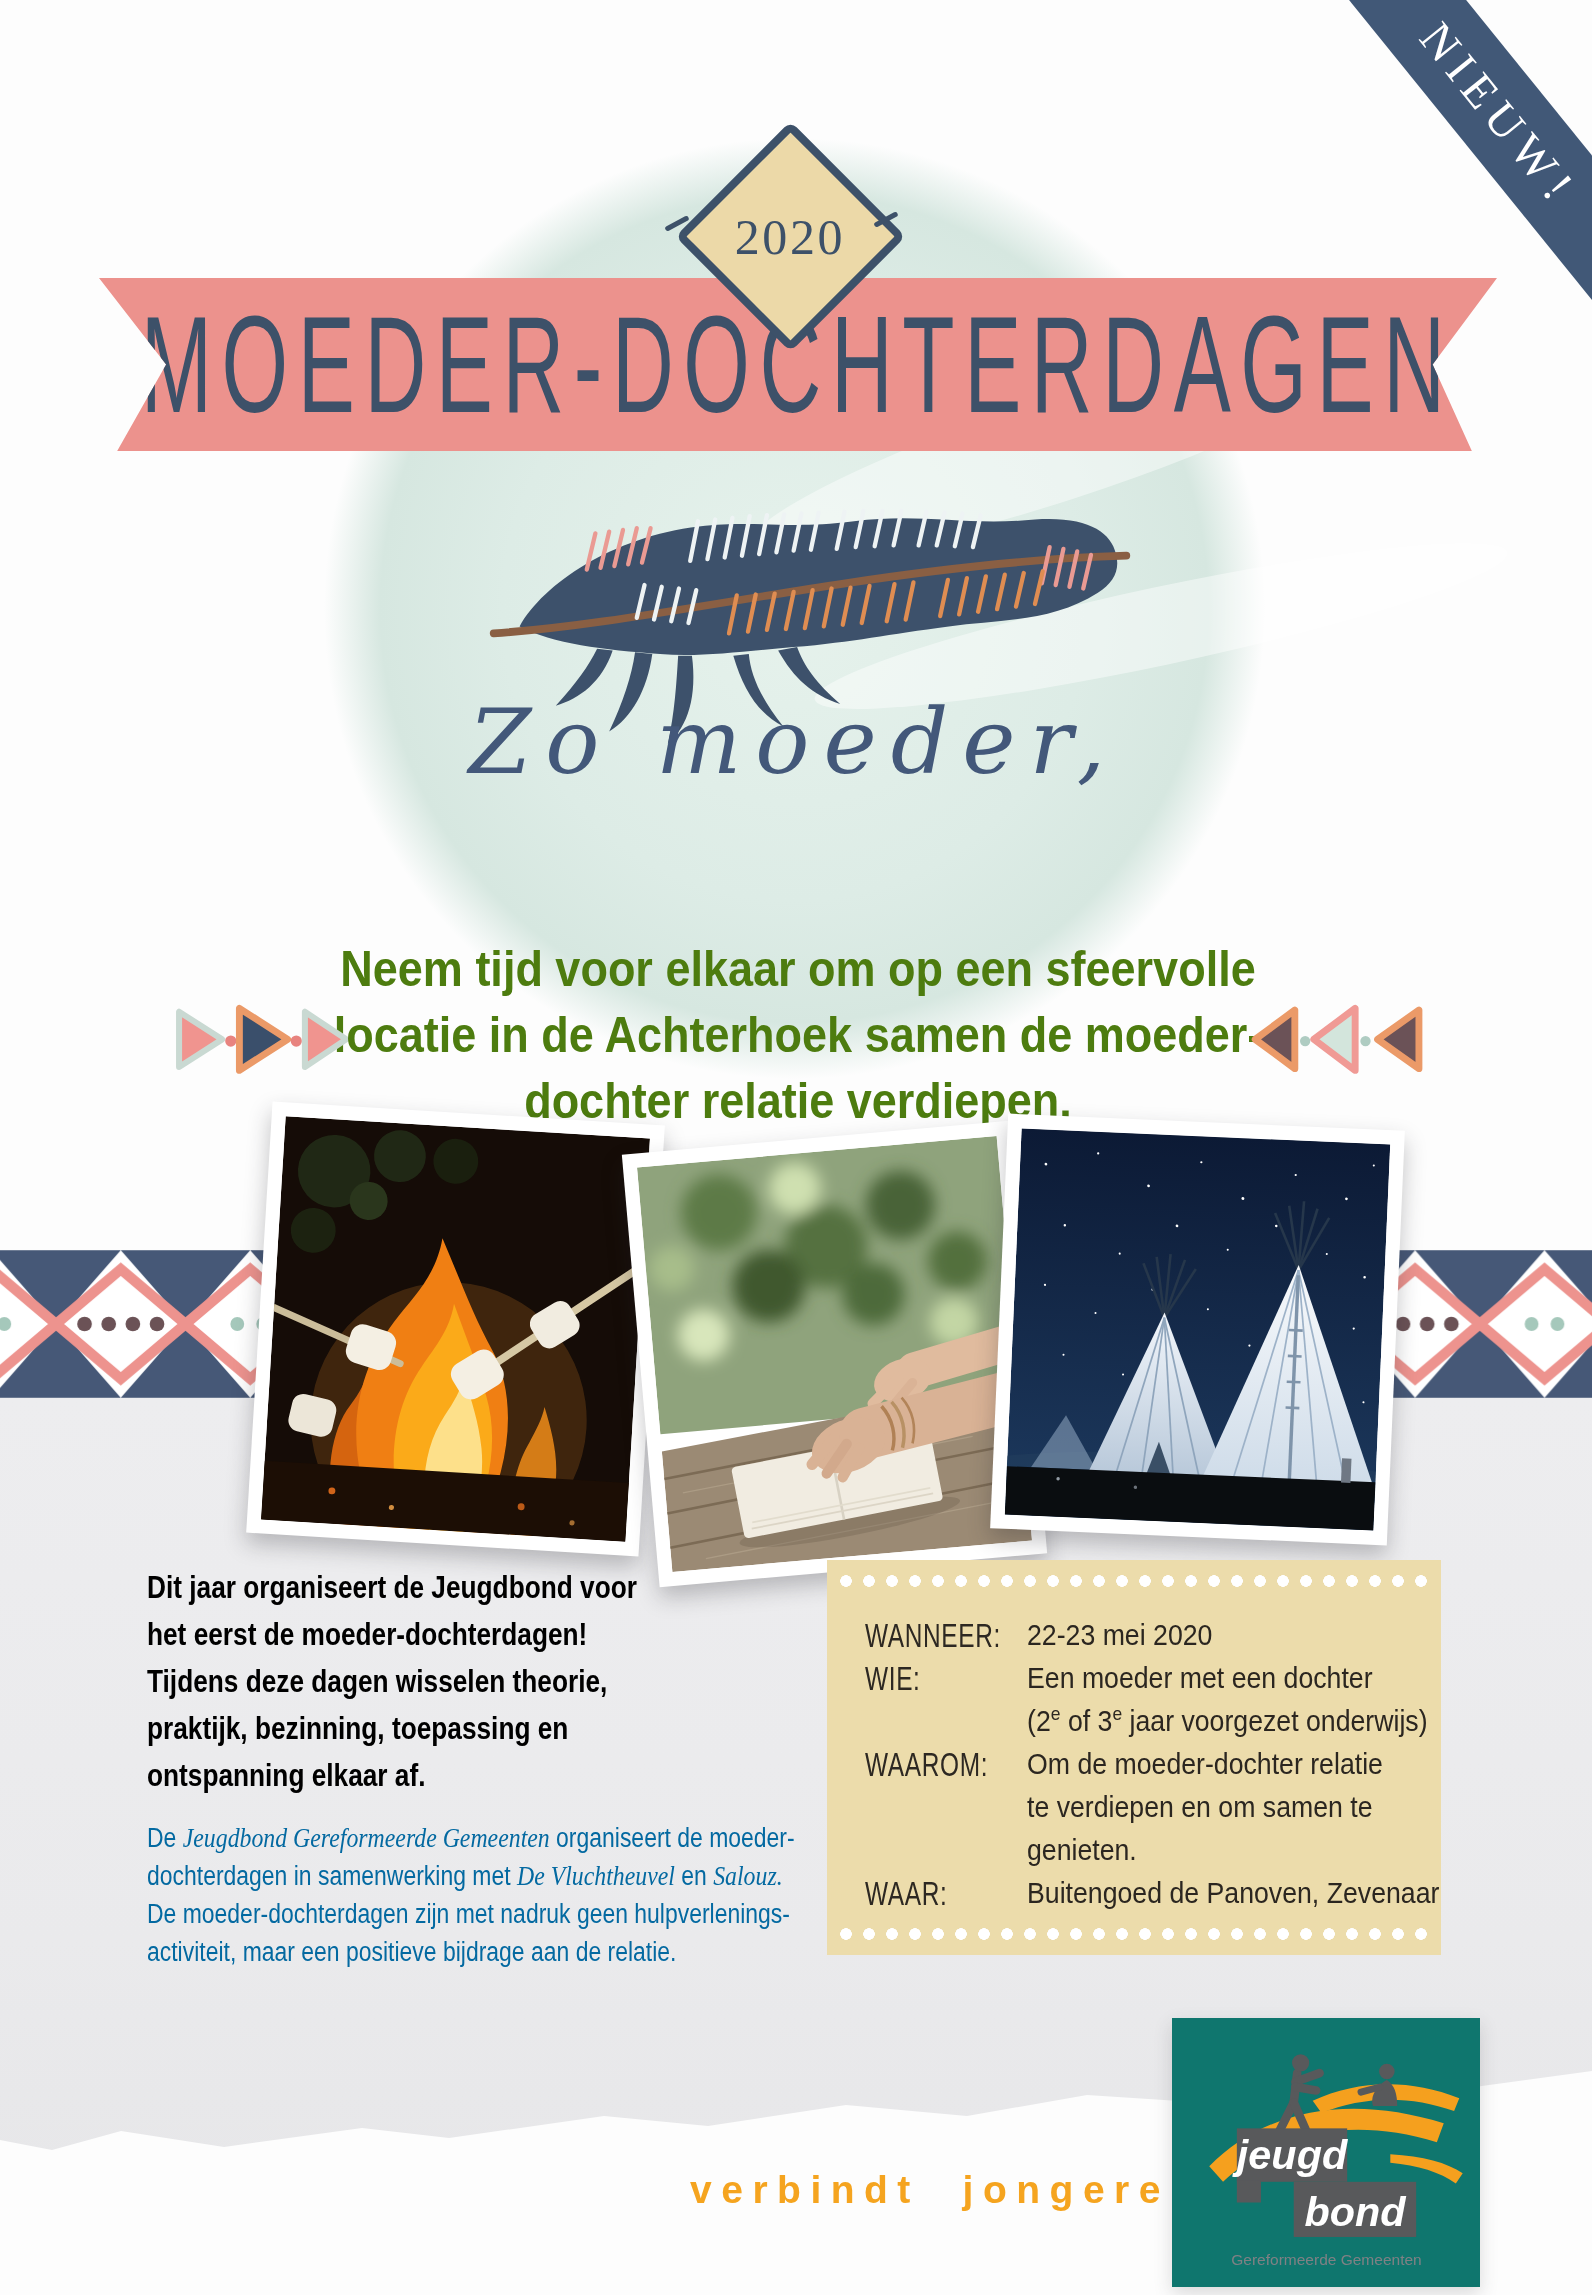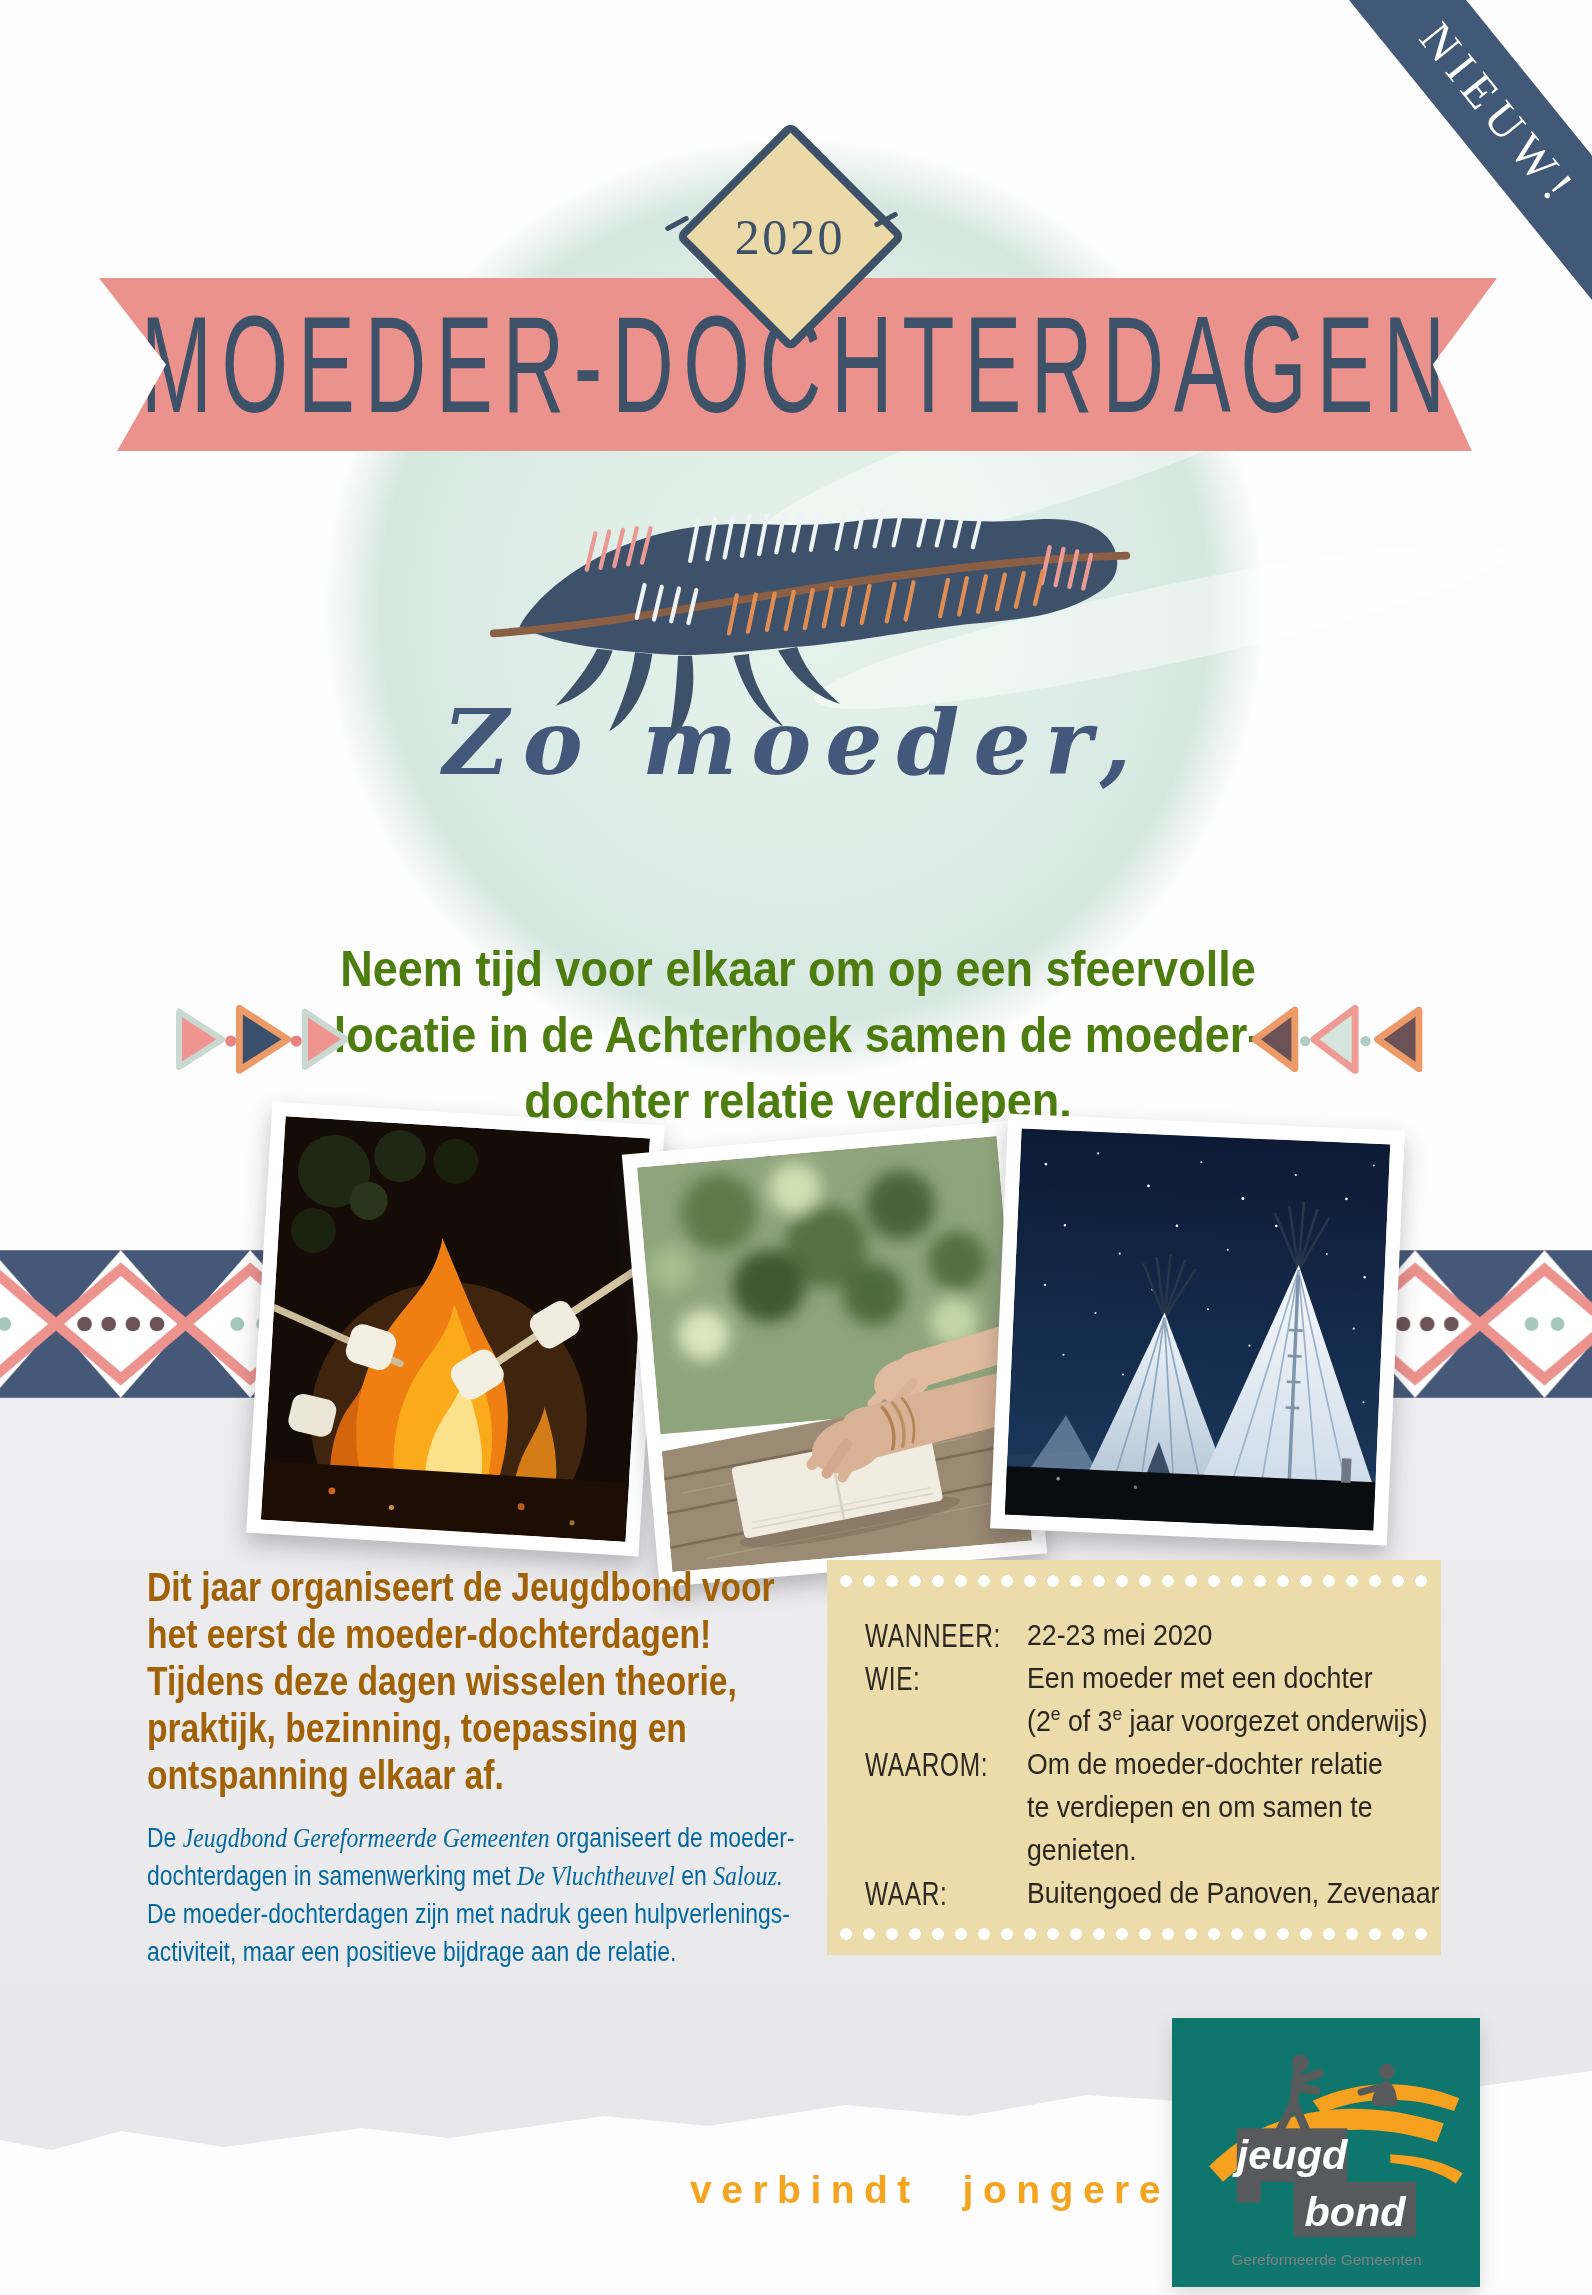--- a/index.html
+++ b/index.html
@@ -28,21 +28,21 @@
   
   .banner{position:absolute;left:99px;top:278px;width:1398px;height:173px;background:#ec928d;z-index:4;
     clip-path:polygon(0% 0%,100% 0%,95.4% 50%,98.2% 100%,1.3% 100%,4.8% 50%);
     display:flex;align-items:center;justify-content:center;}
   .banner-text{display:inline-block;white-space:nowrap;transform:scaleX(0.62);transform-origin:50% 50%;
     font-size:138px;letter-spacing:15.5px;color:#3d5169;font-weight:400;}
   
   .feather{position:absolute;left:483px;top:473px;z-index:3;}
   
   .script-line{position:absolute;left:371px;top:689px;width:846px;text-align:center;z-index:3;
-    font-family:"DejaVu Serif",serif;font-style:italic;font-size:90px;letter-spacing:14px;color:#43587a;font-weight:bold;}
+    font-family:"DejaVu Serif",serif;font-style:italic;font-size:90px;letter-spacing:14px;color:#43587a;}
   .caps-line{position:absolute;left:552px;top:804px;width:777px;text-align:center;z-index:3;}
   .caps-line span{display:inline-block;white-space:nowrap;transform:scaleX(0.62);font-size:114px;
     letter-spacing:8.6px;color:#41577b;}
   
   .intro{position:absolute;left:280px;top:936px;width:1036px;z-index:3;
     font-weight:bold;font-size:50px;line-height:66px;color:#4d7c0f;}
   .intro > div{text-align:center;transform:scaleX(0.9);transform-origin:50% 50%;white-space:nowrap;}
   .tri{position:absolute;z-index:3;}
   .tri-l{left:167px;top:991px;}
   .tri-r{left:1250px;top:991px;}
@@ -53,21 +53,21 @@
       967px 720px,846px 709px,708px 730px,604px 720px,449px 742px,362px 732px,224px 751px,121px 735px,52px 754px,0 744px);}
   
   .band{position:absolute;left:0;top:1250px;z-index:2;display:block;}
   
   .photo{position:absolute;background:#ffffff;padding:14px;box-shadow:0 10.4px 22.4px rgba(40,40,45,0.28);z-index:5;}
   .photo svg{display:block;}
   .ph1{left:259px;top:1113px;transform:rotate(3.5deg);}
   .ph2{left:640px;top:1137px;transform:rotate(-5deg);}
   .ph3{left:999px;top:1122px;transform:rotate(2.5deg);}
   
-  .heading{position:absolute;left:147px;top:1564px;z-index:6;font-weight:bold;font-size:41px;line-height:47px;color:#a16207;}
+  .heading{position:absolute;left:147px;top:1564px;z-index:6;font-weight:bold;font-size:32px;line-height:47px;color:#000000;}
   .heading > div{transform:scaleX(0.82);transform-origin:0 50%;white-space:nowrap;}
   .para{position:absolute;left:147px;top:1819px;z-index:6;font-size:27px;line-height:38px;color:#0369a1;}
   .para > div{transform:scaleX(0.85);transform-origin:0 50%;white-space:nowrap;}
   .para em{font-style:italic;font-family:"Liberation Serif",serif;font-size:28px;}
   
   .ibox{position:absolute;left:827px;top:1560px;width:614px;height:395px;background:#ecdcab;z-index:6;}
   .dotrow{position:absolute;left:12px;width:calc(100% - 24px);height:14px;
     background:radial-gradient(circle at 7px 7px,#ffffff 5.6px,rgba(255,255,255,0) 6px);
     background-size:23px 14px;background-repeat:repeat-x;}
   .dots-top{top:14px;}

